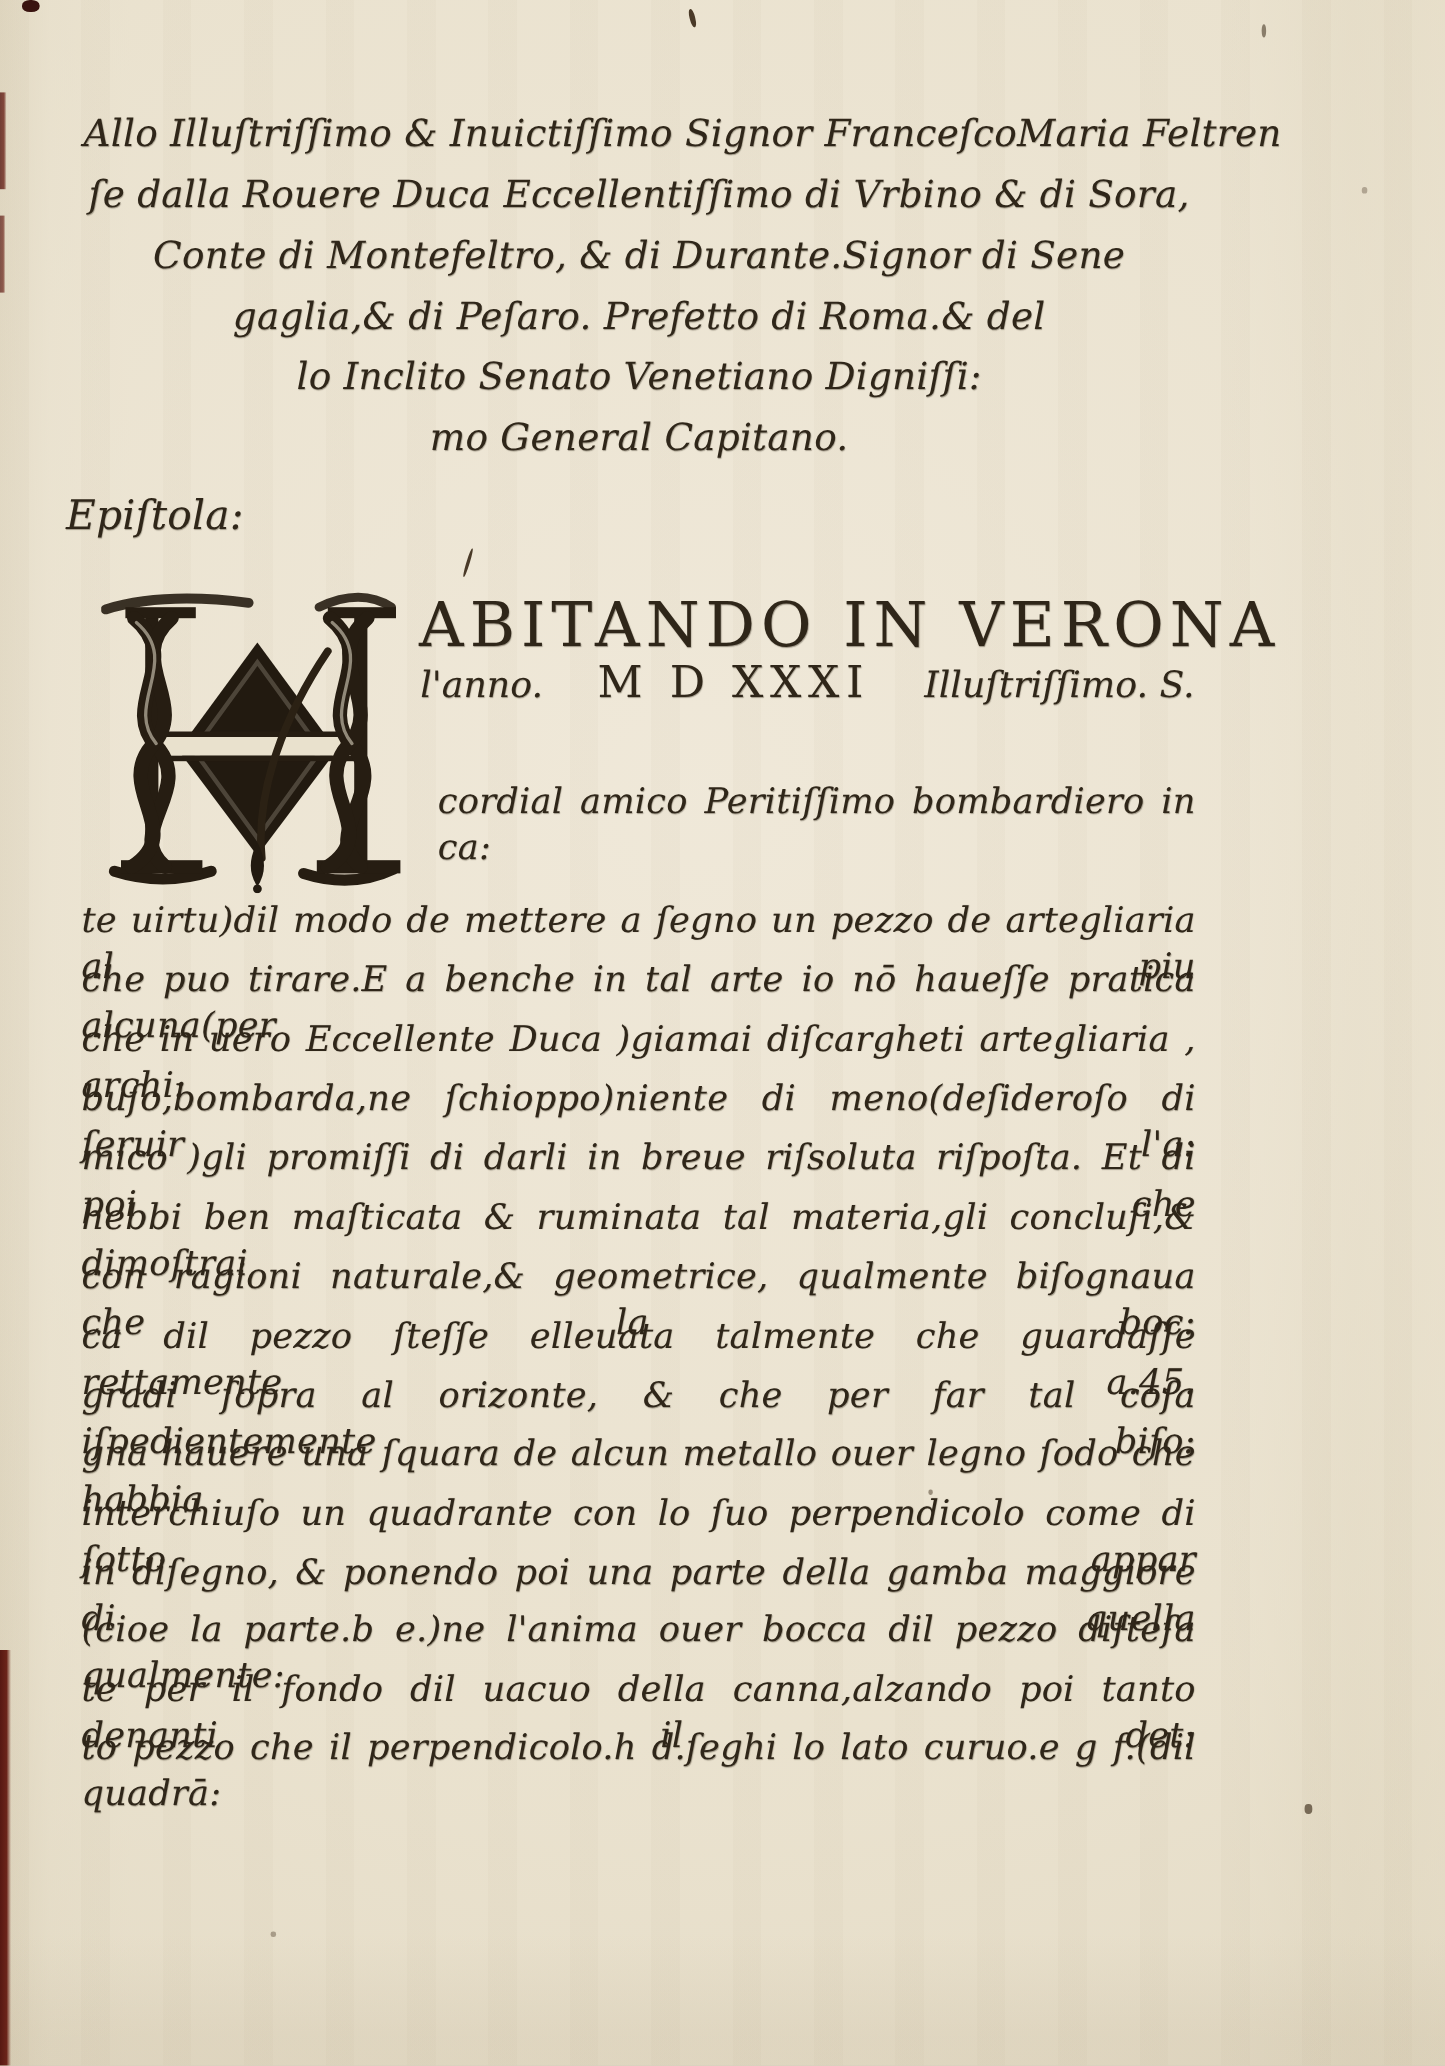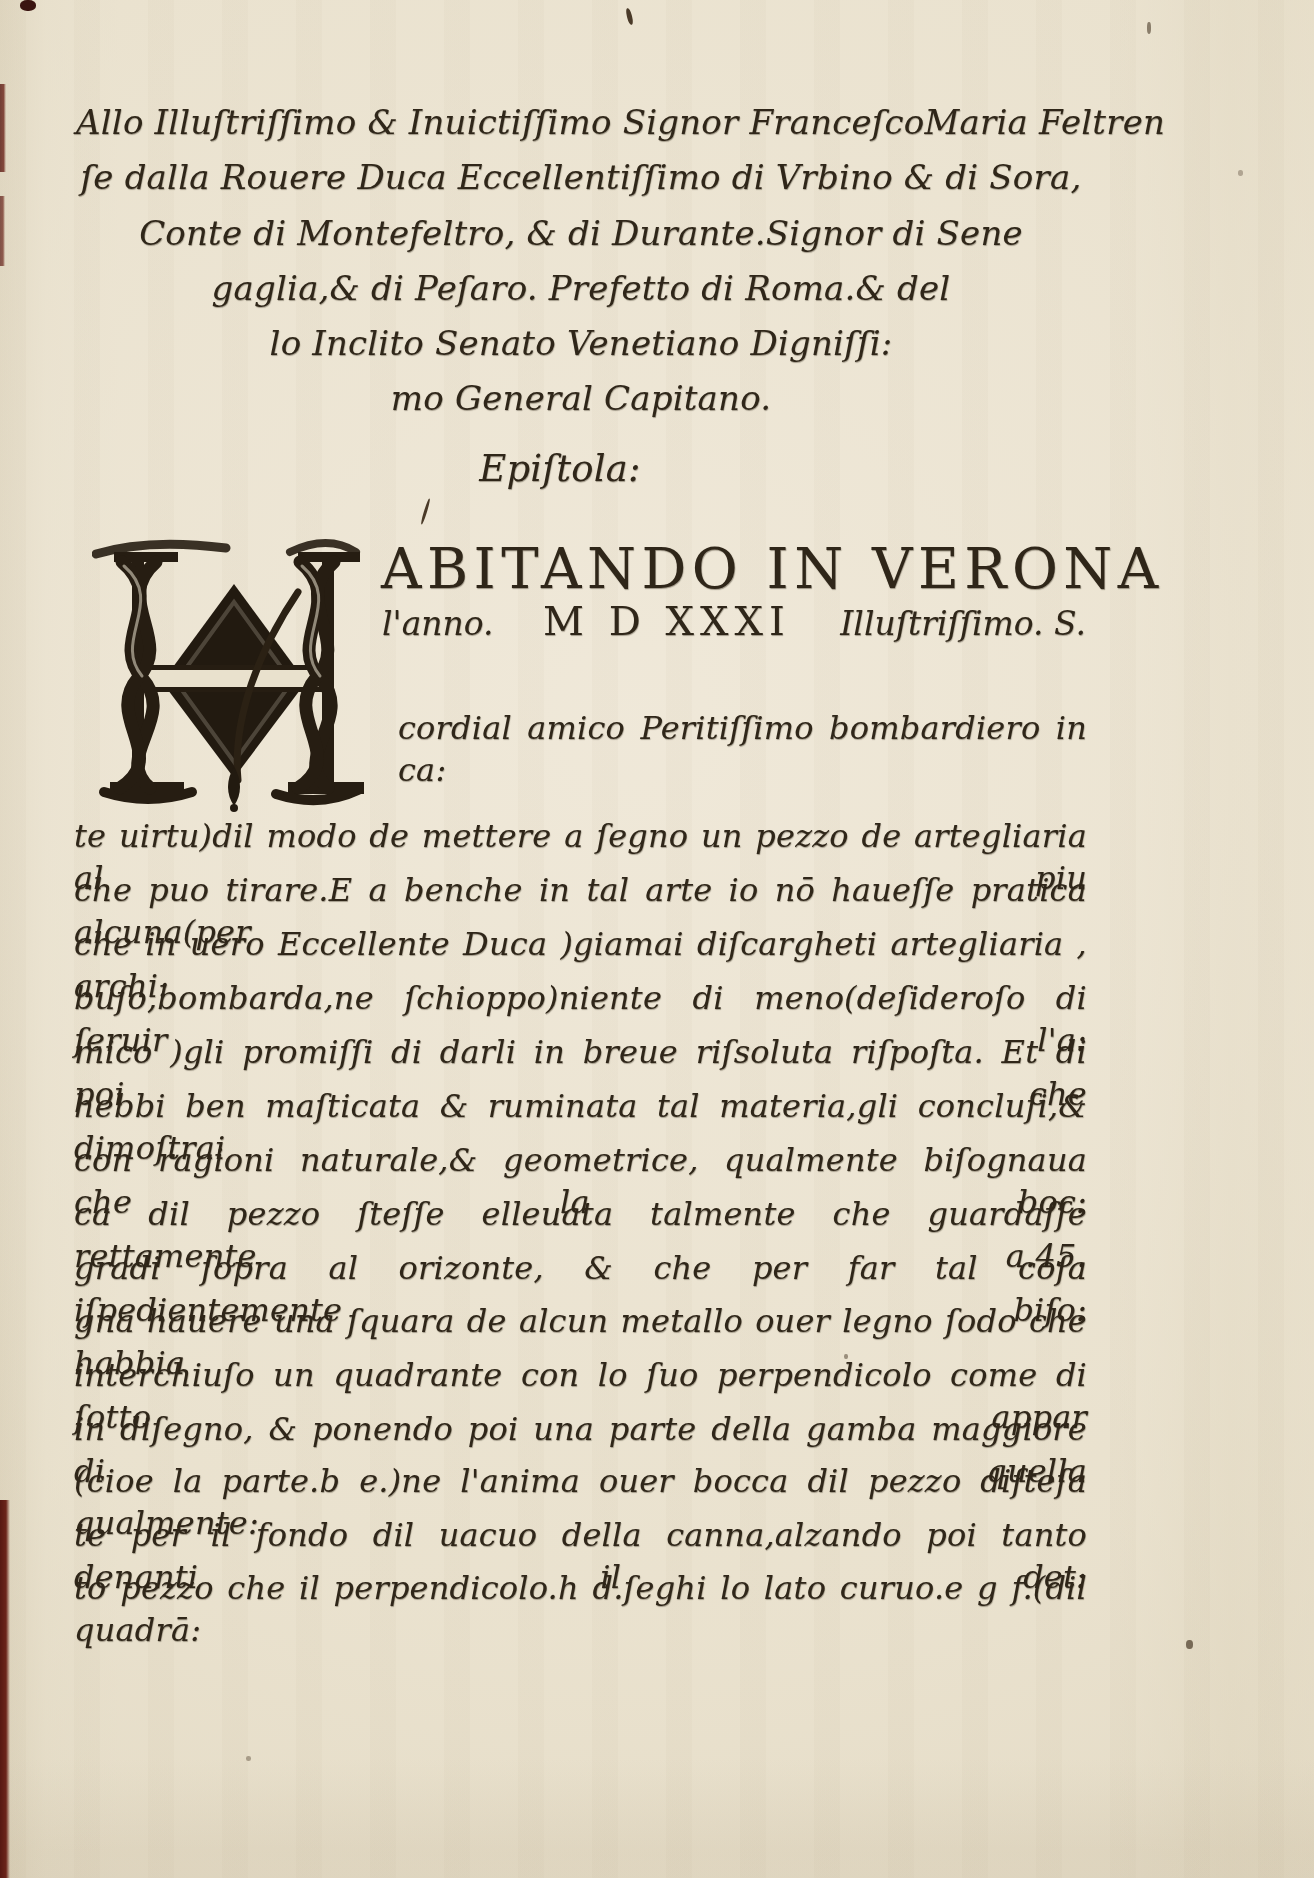--- a/index.html
+++ b/index.html
@@ -36,21 +36,20 @@
     word-spacing:1.5px;
   }
   .ded{
     left:76px;width:1010px;
     text-align:center;text-align-last:center;
     font-size:34px;line-height:44px;
     white-space:nowrap;
   }
   .heading{
     left:60px;width:1000px;
-    text-align:center;
     font-size:37px;
     white-space:nowrap;
   }
   .caps{
     font-style:normal;
     font-size:56px;
     letter-spacing:5.5px;
     line-height:46px;
     text-shadow:0.6px 0.8px 1px rgba(43,33,19,0.42);
   }

